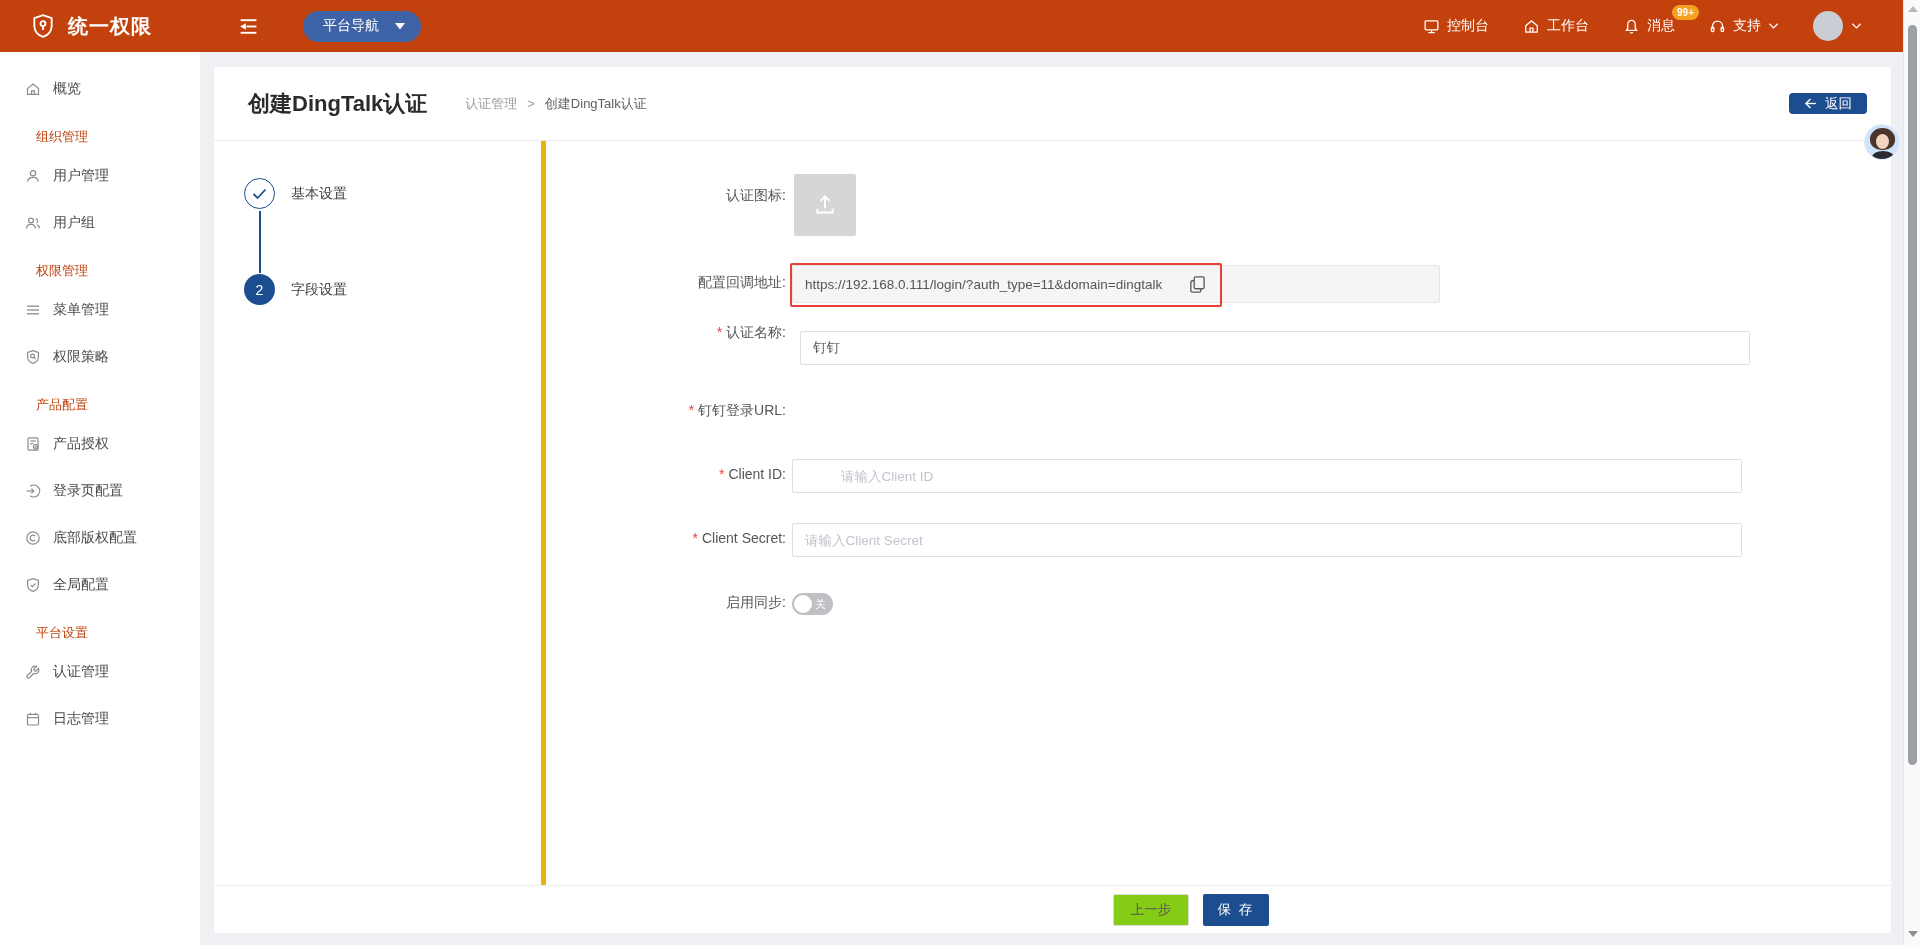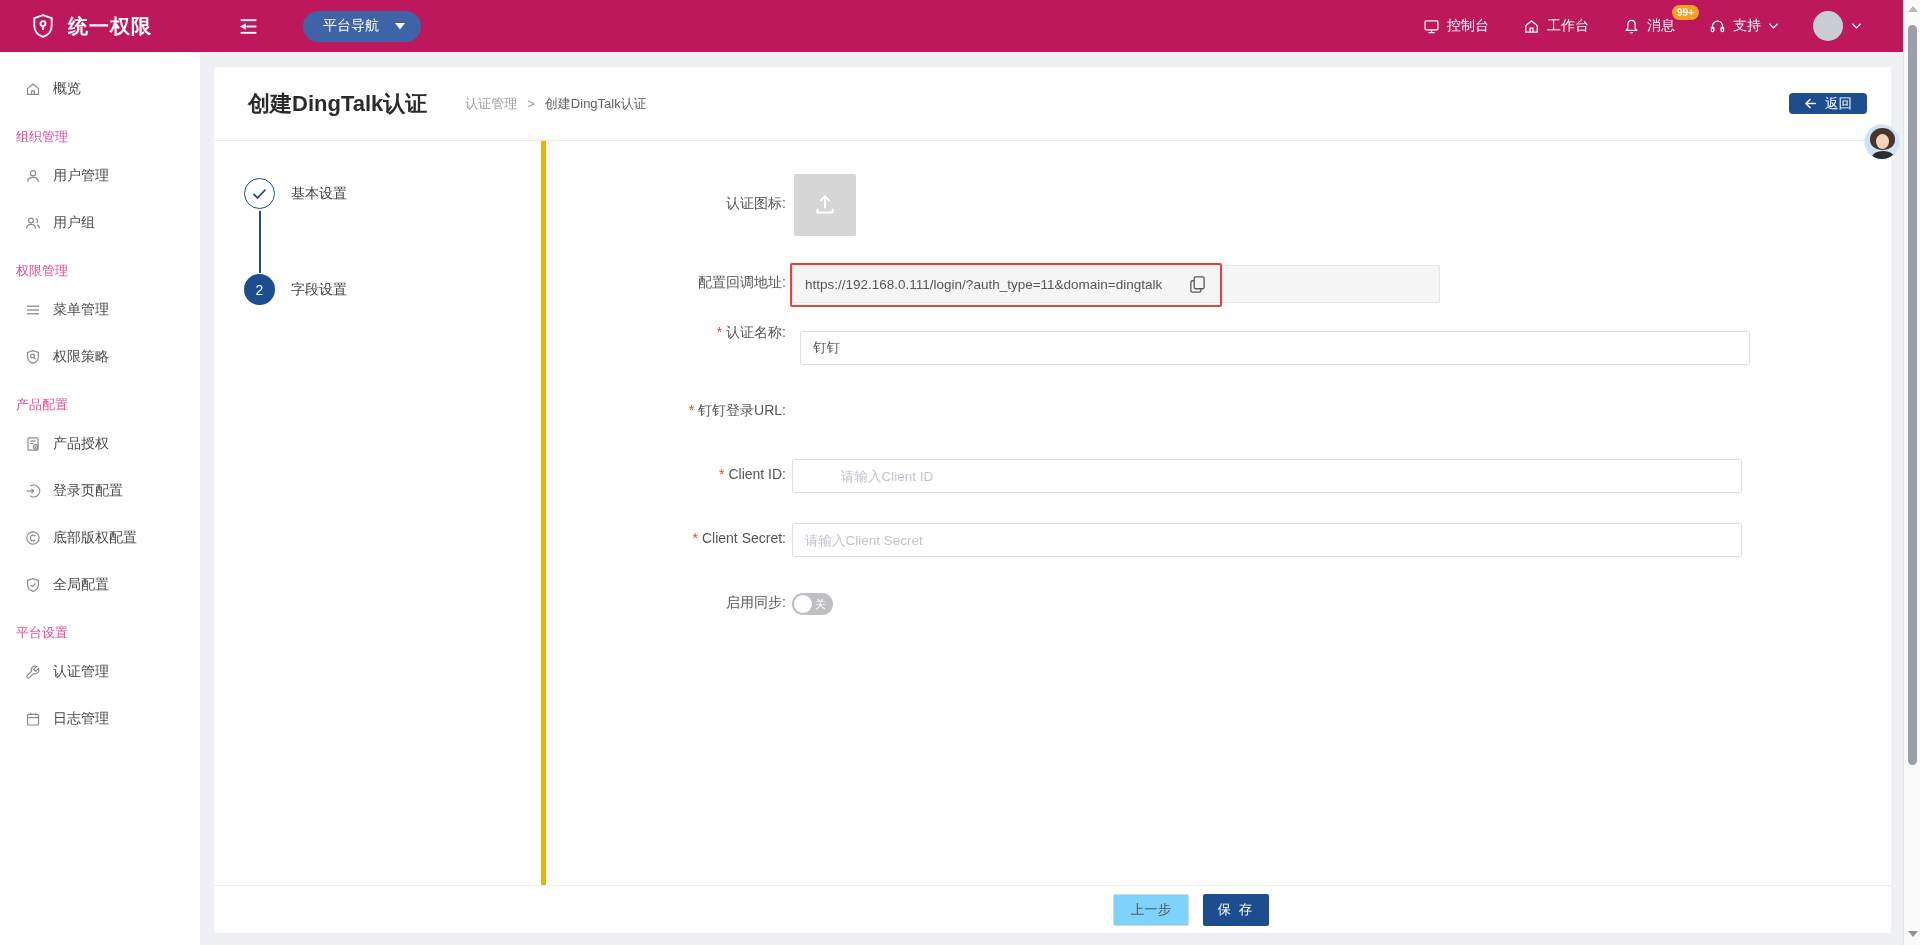--- a/index.html
+++ b/index.html
@@ -1,34 +1,34 @@
 <!DOCTYPE html>
 <html><head>
 <meta charset="utf-8">
 <style>
   * { margin:0; padding:0; box-sizing:border-box; }
   html,body { width:1920px; height:945px; overflow:hidden; }
   body { font-family:"Liberation Sans","DejaVu Sans",sans-serif; background:#eef0f4; position:relative; color:#4a4a4a; }
 
   
-  .navbar { position:absolute; top:0; left:0; width:1920px; height:52px; background:#be185d; display:flex; align-items:center; padding:0 30px 0 30px; z-index:5; }
+  .navbar { position:absolute; top:0; left:0; width:1920px; height:52px; background:#c2410c; display:flex; align-items:center; padding:0 30px 0 30px; z-index:5; }
   .brand { display:flex; align-items:center; gap:12px; width:190px; }
   .brand-name { color:#fff; font-size:20px; font-weight:bold; letter-spacing:1px; }
   .collapse-btn { margin-left:18px; display:flex; align-items:center; cursor:pointer; }
   .nav-pill { margin-left:44px; height:31px; background:#3f63a7; border-radius:16px; display:flex; align-items:center; gap:16px; padding:0 16px 0 20px; color:#fff; font-size:14px; cursor:pointer; }
   .nav-right { margin-left:auto; display:flex; align-items:center; gap:34px; padding-right:28px; }
   .nav-item { display:flex; align-items:center; gap:7px; color:#fff; font-size:14px; cursor:pointer; position:relative; }
   .badge { position:absolute; top:-12px; right:-24px; background:#f6a021; color:#fff; font-size:10px; line-height:15px; padding:0 5px; border-radius:8px; font-weight:bold; }
   .avatar-wrap { display:flex; align-items:center; gap:8px; cursor:pointer; }
   .nav-avatar { width:30px; height:30px; border-radius:50%; background:#c9cdd4; }
 
   
   .sidebar { position:absolute; top:52px; left:0; width:200px; bottom:0; background:#fff; padding-top:13px; }
   .side-item { height:47px; display:flex; align-items:center; gap:12px; padding-left:25px; font-size:14px; color:#4a4a4a; cursor:pointer; }
-  .side-section { height:40px; display:flex; align-items:flex-end; padding:0 0 6px 16px; font-size:13px; color:#ec4899; }
+  .side-section { height:40px; display:flex; align-items:flex-end; padding:0 0 6px 36px; font-size:13px; color:#c2410c; }
 
   
   .main { position:absolute; left:200px; top:52px; right:0; bottom:0; background:#eef0f4; }
   .card { position:absolute; left:14px; top:15px; width:1677px; height:866px; background:#fff; border-radius:2px; display:flex; flex-direction:column; }
   .card-header { height:74px; display:flex; align-items:center; padding:0 24px 0 34px; border-bottom:1px solid #ececec; }
   .page-title { font-size:22px; font-weight:bold; color:#2b2b2b; }
   .breadcrumb { margin-left:38px; font-size:13px; color:#9b9b9b; display:flex; gap:10px; align-items:center; }
   .breadcrumb .current { color:#5f5f5f; }
   .back-btn { margin-left:auto; width:78px; height:21px; background:#1c4d8f; color:#fff; border:none; border-radius:4px; font-size:13.5px; display:flex; align-items:center; justify-content:center; gap:8px; cursor:pointer; font-family:inherit; }
 
@@ -51,21 +51,21 @@
 
   .readonly-field { position:absolute; left:246px; top:124px; width:648px; height:38px; background:#f5f5f6; border:1px solid #e6e6e8; border-radius:2px; display:flex; align-items:center; padding:0 12px; font-size:13.5px; color:#565656; }
   .readonly-field .red-frame { position:absolute; left:-3px; top:-3px; width:432px; height:44px; border:2px solid #e8413a; border-radius:2px; pointer-events:none; }
   .copy-btn { position:absolute; left:396px; top:9px; cursor:pointer; display:flex; }
 
   .toggle { position:absolute; left:246px; top:452px; width:41px; height:22px; background:#c0c0c4; border-radius:11px; cursor:pointer; }
   .toggle .knob { position:absolute; left:2px; top:2px; width:18px; height:18px; background:#fff; border-radius:50%; }
   .toggle .t-text { position:absolute; right:7px; top:4px; font-size:11px; color:#fff; line-height:14px; }
 
   .card-footer { height:48px; border-top:1px solid #ececec; display:flex; align-items:center; justify-content:center; padding-left:277px; gap:14px; }
-  .btn-prev { width:76px; height:32px; background:#7dd3fc; border:1px solid #d9d9d9; border-radius:2px; font-size:13.5px; color:#565656; cursor:pointer; font-family:inherit; }
+  .btn-prev { width:76px; height:32px; background:#84cc16; border:1px solid #d9d9d9; border-radius:2px; font-size:13.5px; color:#565656; cursor:pointer; font-family:inherit; }
   .btn-save { width:66px; height:32px; background:#1c4d8f; border:none; border-radius:2px; font-size:13.5px; color:#fff; cursor:pointer; font-family:inherit; letter-spacing:2px; }
 
   
   .helper-avatar { position:absolute; left:1864px; top:124px; width:36px; height:36px; border-radius:50%; background:#cfe2f9; border:1px solid #e3eefb; overflow:hidden; cursor:pointer; z-index:6; }
   .helper-avatar .hair { position:absolute; left:5px; top:3px; width:25px; height:22px; background:#4a342c; border-radius:50% 50% 45% 45%; }
   .helper-avatar .face { position:absolute; left:11px; top:9px; width:13px; height:15px; background:#f3d4bd; border-radius:50%; }
   .helper-avatar .shirt { position:absolute; left:7px; top:26px; width:22px; height:12px; background:#2c2c30; border-radius:50% 50% 0 0; }
 
   
   .scrollbar { position:absolute; right:0; top:0; width:17px; height:945px; background:#fafafa; border-left:1px solid #e6e6e6; z-index:10; }
@@ -314,21 +314,21 @@
         </div>
         <div class="step-line"></div>
         <div class="step-row" style="top:133px;">
           <span class="step-circle step-active">2</span>
           <span class="step-label">字段设置</span>
         </div>
       </div>
 
       <div class="form-area">
 
-        <div class="f-label" style="top:46px;margin-top:8px;"><span>认证图标:</span></div>
+        <div class="f-label" style="top:46px;"><span>认证图标:</span></div>
         <div class="upload-box">
           <span>
             <svg width="26" height="26" viewBox="0 0 24 24" fill="none" stroke="#fff" stroke-width="1.8">
               <path d="M12 15 V4.5"></path>
                 <path d="M7.8 8.2 L12 4 L16.2 8.2"></path>
                 <path d="M5 15.5 V19 H19 V15.5"></path>
             </svg>
           </span>
         </div>
 

